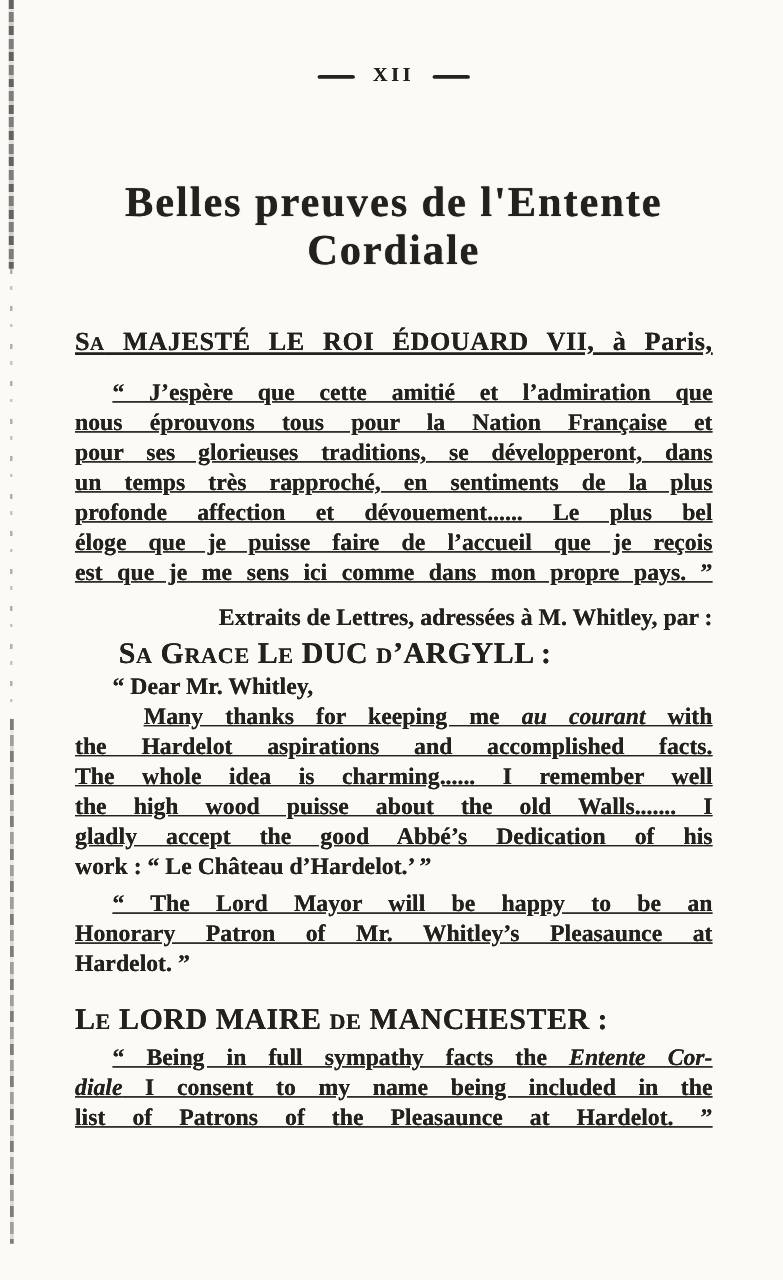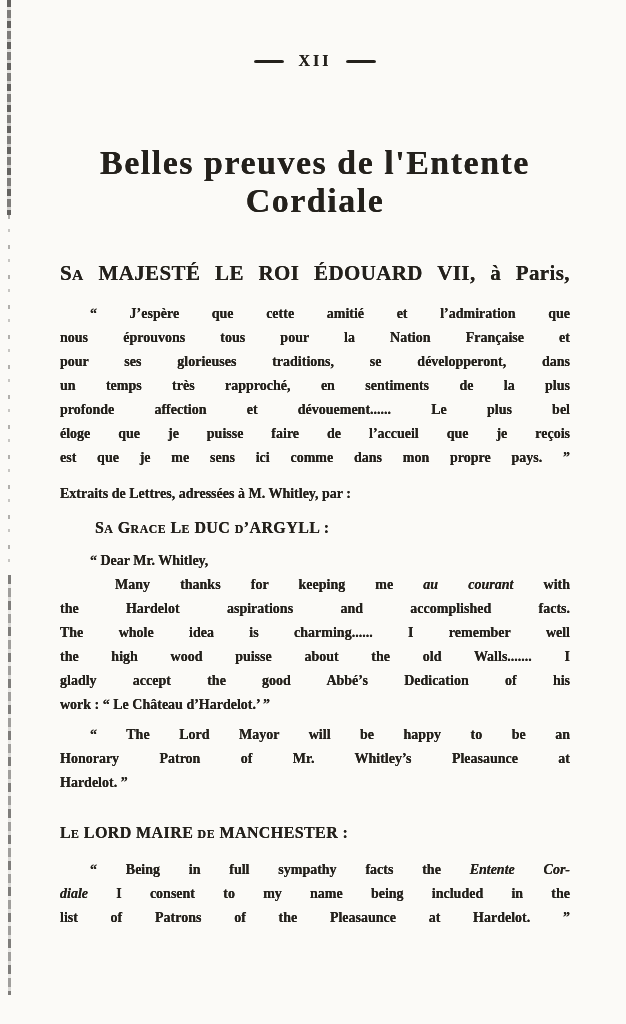--- a/index.html
+++ b/index.html
@@ -52,31 +52,31 @@
   }
 
   .title {
     margin: 72px 0 0 0; text-align: center;
     font-size: 34px; font-weight: 700; letter-spacing: 1.5px;
     line-height: 38px;
     text-shadow: 0 0 .6px currentColor;
   }
 
   .block { text-shadow: 0 0 .4px currentColor; }
-  .line { line-height: 24px; font-size: 14px; font-weight: 700; }
-  .line.just { text-align: justify; text-align-last: justify; }
+  .line { line-height: 24px; font-size: 19px; font-weight: 700; }
+  .line.just { text-align: justify; text-align-last: justify; text-decoration: underline; }
   .it { font-style: italic; margin-top: 28px; }
   .sc { font-size: 0.74em; letter-spacing: .5px; }
 
-  .type-heading .line { font-size: 16px; line-height: 36px; letter-spacing: .4px; }
+  .type-heading .line { font-size: 24px; line-height: 24px; letter-spacing: .4px; }
   .block-heading-sa-majeste .line { font-size: 21px; line-height: 27px; }
 
   .block-heading-sa-majeste            { margin-top: 40px; }
   .block-quote-edouard-vii             { margin-top: 14px; }
-  .block-extraits-intro                { margin-top: 12px; }
+  .block-extraits-intro                { margin-top: 12px; text-align: right; }
   .block-heading-duc-argyll            { margin-top: 4px; }
   .block-quote-duc-argyll              { margin-top: 2px; }
   .block-heading-lord-maire-londres    { margin-top: 16px; }
   .block-quote-lord-maire-londres      { margin-top: 6px; }
   .block-heading-lord-maire-manchester { margin-top: 20px; }
   .block-quote-lord-maire-manchester   { margin-top: 6px; }
 </style>
 </head>
 <body>
 

